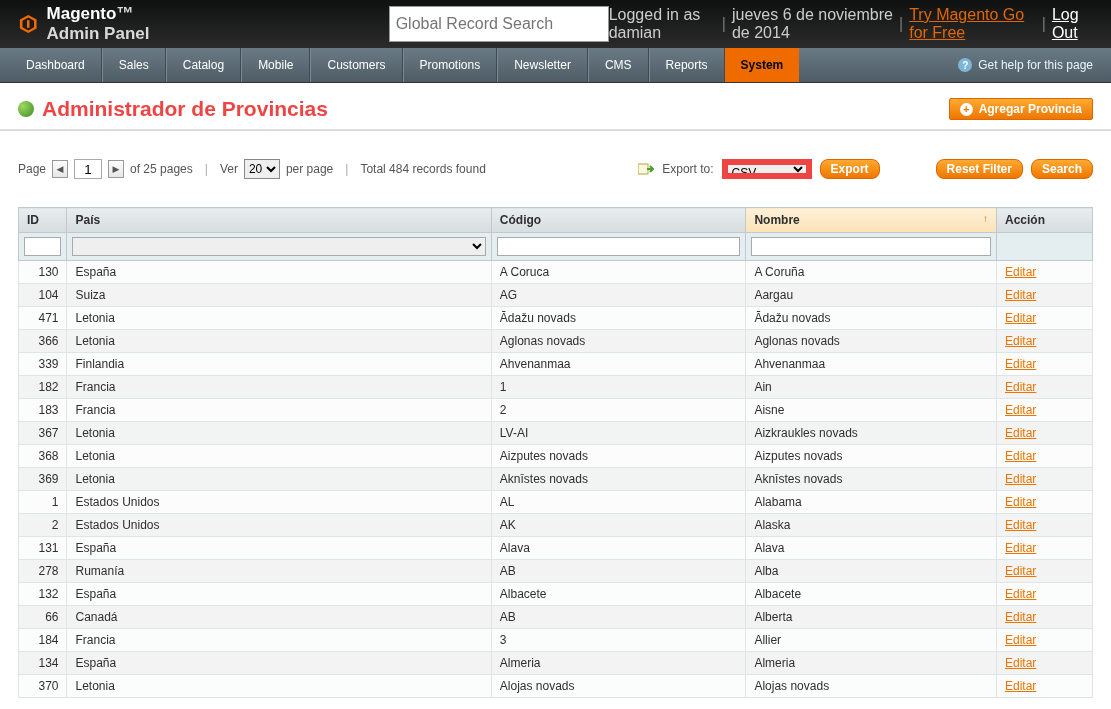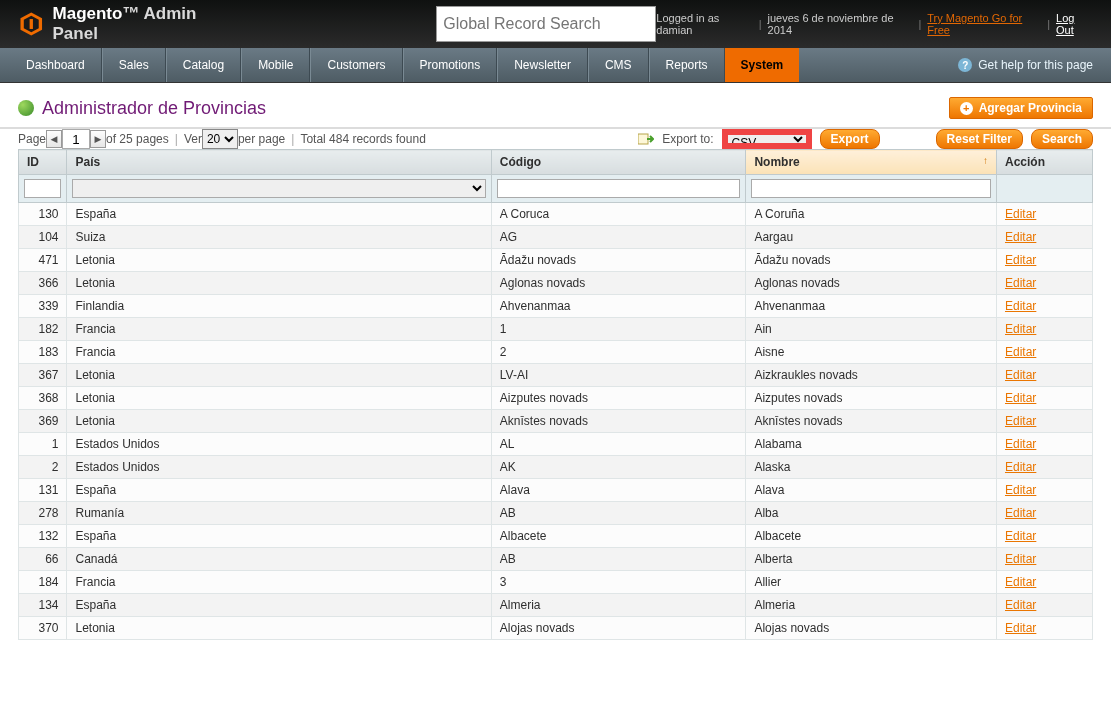--- a/index.html
+++ b/index.html
@@ -7,42 +7,42 @@
 a { cursor: pointer; }
 
 
 .header { background: linear-gradient(to bottom, #0f1110 0%, #2b2b2b 100%); height: 48px; display: flex; align-items: center; padding: 0 18px; }
 .logo { display: flex; align-items: center; gap: 8px; }
 .logo-icon { width: 28px; height: 28px; }
 .logo-text { color: #d9d9d9; font-size: 17px; font-weight: bold; }
 .logo-text .orange { color: #fff; }
 .search-box { margin-left: 200px; }
 .search-box input { width: 220px; height: 36px; padding: 2px 6px; font-size: 16px; border: 1px solid #999; }
-.header-right { margin-left: auto; color: #ccc; font-size: 11px; display: flex; align-items: center; gap: 6px; }
+.header-right { margin-left: auto; color: #ccc; font-size: 16px; display: flex; align-items: center; gap: 6px; }
 .header-right .sep { color: #777; }
 .header-right a { color: #fff; text-decoration: underline; }
 .header-right .try { color: #e26703; text-decoration: underline; }
 
 
 .nav { background: linear-gradient(to bottom, #6a7a85 0%, #4e5c64 100%); height: 35px; display: flex; align-items: stretch; padding: 0 10px; border-bottom: 1px solid #333; }
 .nav-item { color: #fff; font-size: 12px; padding: 0 16px; display: flex; align-items: center; border-right: 1px solid #3d4a52; border-left: 1px solid #7a8a94; cursor: pointer; }
 .nav-item:first-child { border-left: none; }
 .nav-item.active { background: #ef6b00; color: #000000; font-weight: bold; border: none; }
 .nav-help { margin-left: auto; display: flex; align-items: center; color: #e8f4fb; gap: 6px; padding-right: 8px; }
 .help-icon { width: 14px; height: 14px; border-radius: 50%; background: #7db6d6; color: #fff; display: inline-flex; align-items: center; justify-content: center; font-size: 10px; font-weight: bold; }
 
 
 .title-bar { padding: 14px 18px 8px 18px; display: flex; align-items: center; border-bottom: 2px solid #dcdcdc; }
 .title-icon { width: 16px; height: 16px; margin-right: 8px; border-radius: 50%; background: radial-gradient(circle at 30% 30%, #9ed85e, #3a8c2a); display:inline-block; }
-.page-title { color: #701a75; font-size: 18px; font-weight: normal; flex: 1; }
+.page-title { color: #ef4444; font-size: 21px; font-weight: bold; flex: 1; }
 .btn-orange { background: linear-gradient(to bottom, #ffaa31, #ee7601); border: 1px solid #db6700; color: #fff; font-weight: bold; font-size: 12px; padding: 3px 10px; border-radius: 2px; cursor: pointer; display: inline-flex; align-items: center; gap: 6px; }
 .btn-orange .plus { width: 13px; height: 13px; border-radius: 50%; background: #fff; color: #ee7601; font-size: 11px; line-height: 13px; text-align: center; font-weight: bold; }
 
 
-.grid-ctrl { padding: 0 18px; display: flex; align-items: center; font-size: 12px; color: #555; }
+.grid-ctrl { padding: 28px 18px; display: flex; align-items: center; gap: 6px; font-size: 12px; color: #555; }
 .grid-ctrl .sep { color: #aaa; margin: 0 6px; }
 .page-input { width: 28px; height: 20px; text-align: center; border: 1px solid #aaa; }
 .page-arrow { width: 16px; height: 18px; border: 1px solid #999; background: linear-gradient(to bottom,#fdfdfd,#e6e6e6); display: inline-flex; align-items: center; justify-content: center; font-size: 9px; color: #555; cursor: pointer; }
 select.perpage { height: 20px; border: 1px solid #888; font-size: 12px; }
 .grid-ctrl-r { margin-left: auto; display: flex; align-items: center; gap: 8px; }
 .export-icon { width: 16px; height: 14px; display: inline-block; }
 select.export-sel { height: 20px; border: 6px solid #ef4444; width: 90px; font-size: 12px; }
 .btn-small { background: linear-gradient(to bottom, #ffaa31, #ee7601); border: 1px solid #db6700; color: #fff; font-size: 12px; padding: 2px 10px; border-radius: 8px; cursor: pointer; font-weight: bold; }
 
 

